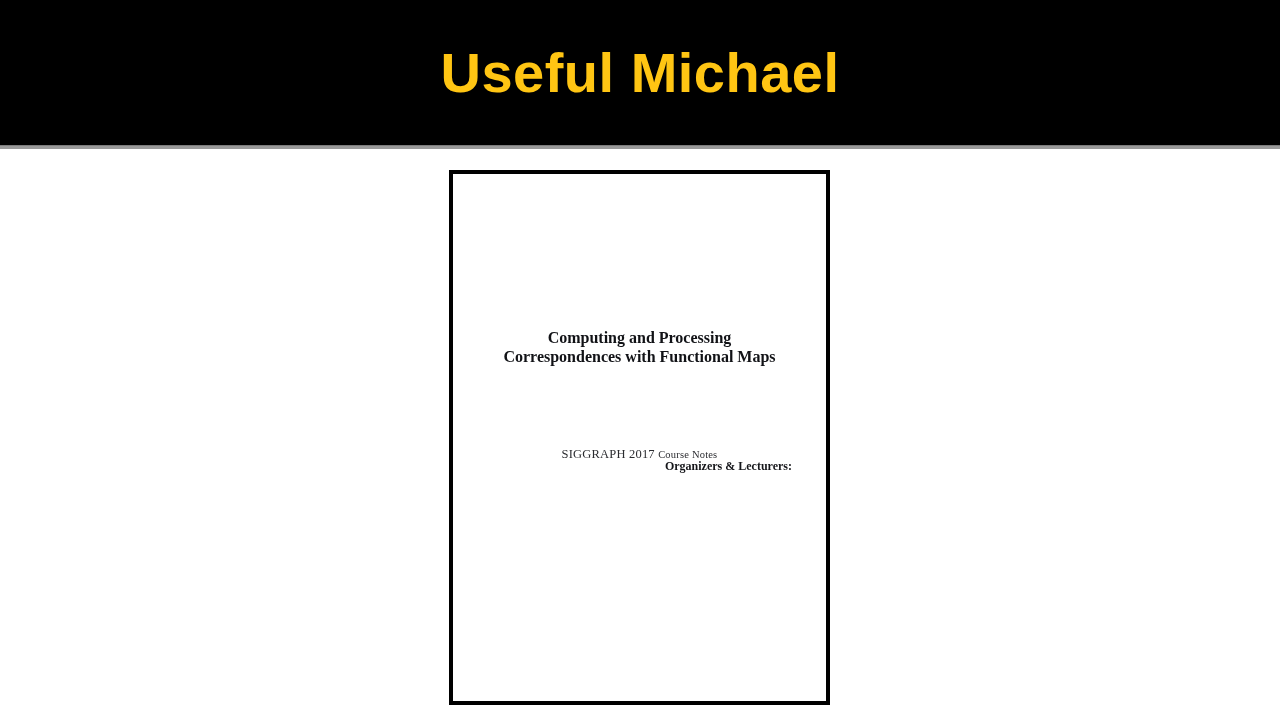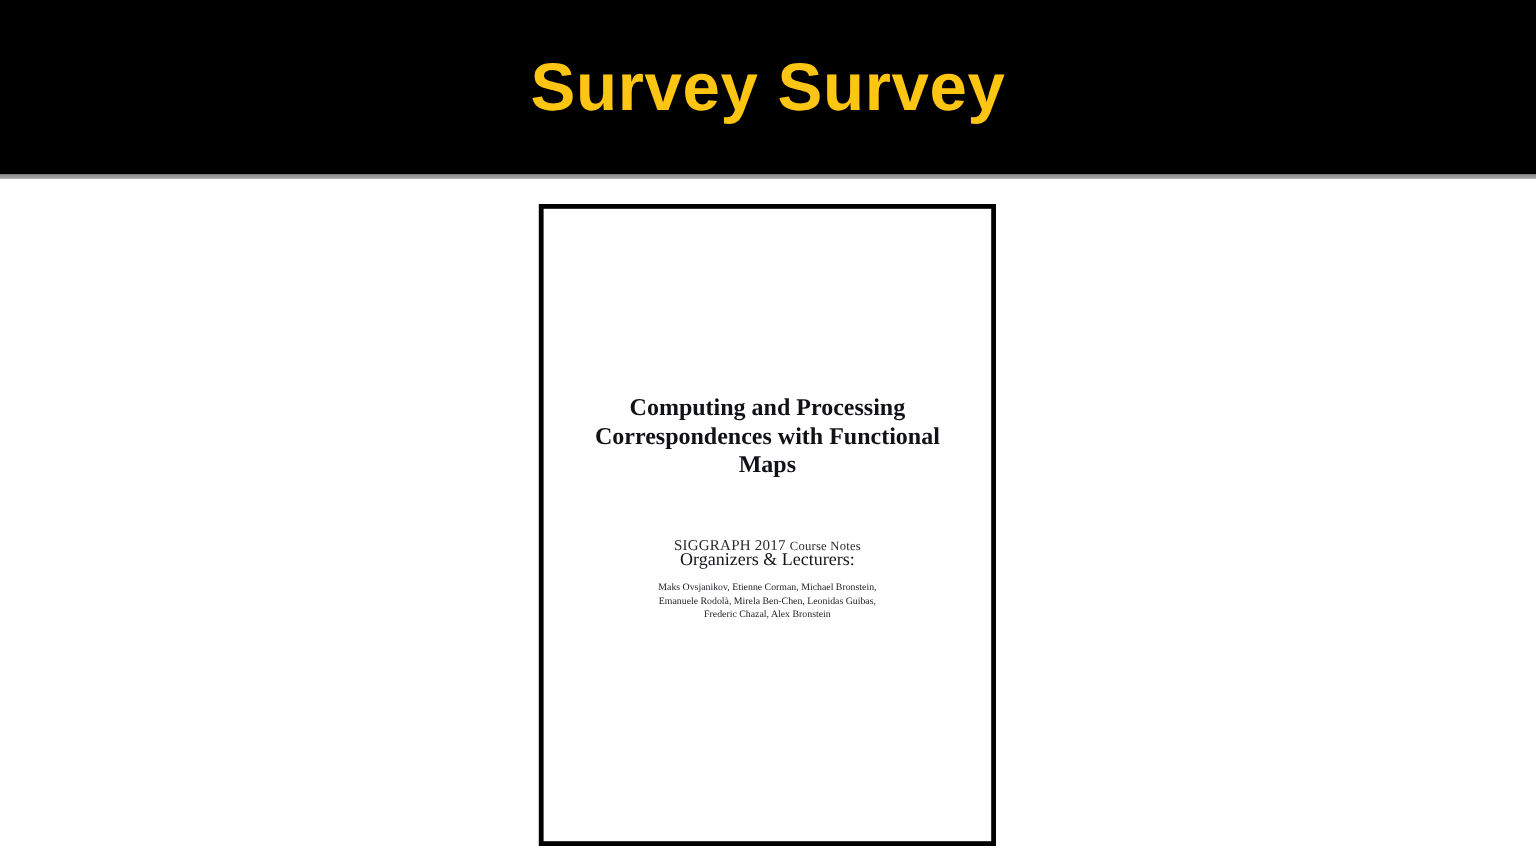--- a/index.html
+++ b/index.html
@@ -95,21 +95,21 @@
   }
 
   .paper-title {
     position: absolute;
     left: 34px;
     top: 155px;
     width: 305px;
     text-align: center;
     font-family: "Liberation Serif", serif;
     font-weight: bold;
-    font-size: 20px;
+    font-size: 16px;
     line-height: 1.18;
     color: #111216;
   }
   .paper-venue {
     position: absolute;
     left: 34px;
     top: 253px;
     width: 305px;
     text-align: center;
     font-family: "Liberation Serif", serif;
@@ -119,64 +119,59 @@
     margin-top: 20px;
   }
   .paper-venue .sc {
     font-size: 10.5px;
   }
   .paper-organizers-label {
     position: absolute;
     left: 34px;
     top: 285px;
     width: 305px;
-    text-align: center;
+    text-align: right;
     font-family: "Liberation Serif", serif;
-    font-weight: normal;
-    font-size: 15px;
+    font-weight: bold;
+    font-size: 12px;
     color: #15161a;
   }
   .paper-authors {
     position: absolute;
     left: 34px;
     top: 310px;
     width: 305px;
     text-align: center;
     font-family: "Liberation Serif", serif;
     font-size: 8.2px;
     line-height: 1.35;
     color: #1a1b1f;
   }
 </style>
 </head>
 <body>
 
 <div class="slide-header">
-  <h1 class="slide-title">Survey Survey</h1>
+  <h1 class="slide-title">Useful Michael</h1>
 </div>
 <div class="header-rule"></div>
 
 <div class="slide-body">
 
   <div class="paper-wrap">
     <div class="paper-shadow"></div>
     <div class="paper">
       <div class="paper-inner">
 
         <div class="paper-title">Computing and Processing Correspondences with Functional Maps</div>
 
         <div class="paper-venue">
           <span>SIGGRAPH 2017 </span><span class="sc">Course Notes</span>
         </div>
 
         <div class="paper-organizers-label">Organizers &amp; Lecturers:</div>
 
-        <div class="paper-authors">
-          <div>Maks Ovsjanikov, Etienne Corman, Michael Bronstein,</div>
-          <div>Emanuele Rodolà, Mirela Ben-Chen, Leonidas Guibas,</div>
-          <div>Frederic Chazal, Alex Bronstein</div>
-        </div>
 
       </div>
     </div>
   </div>
 
 </div>
 
 </body></html>

